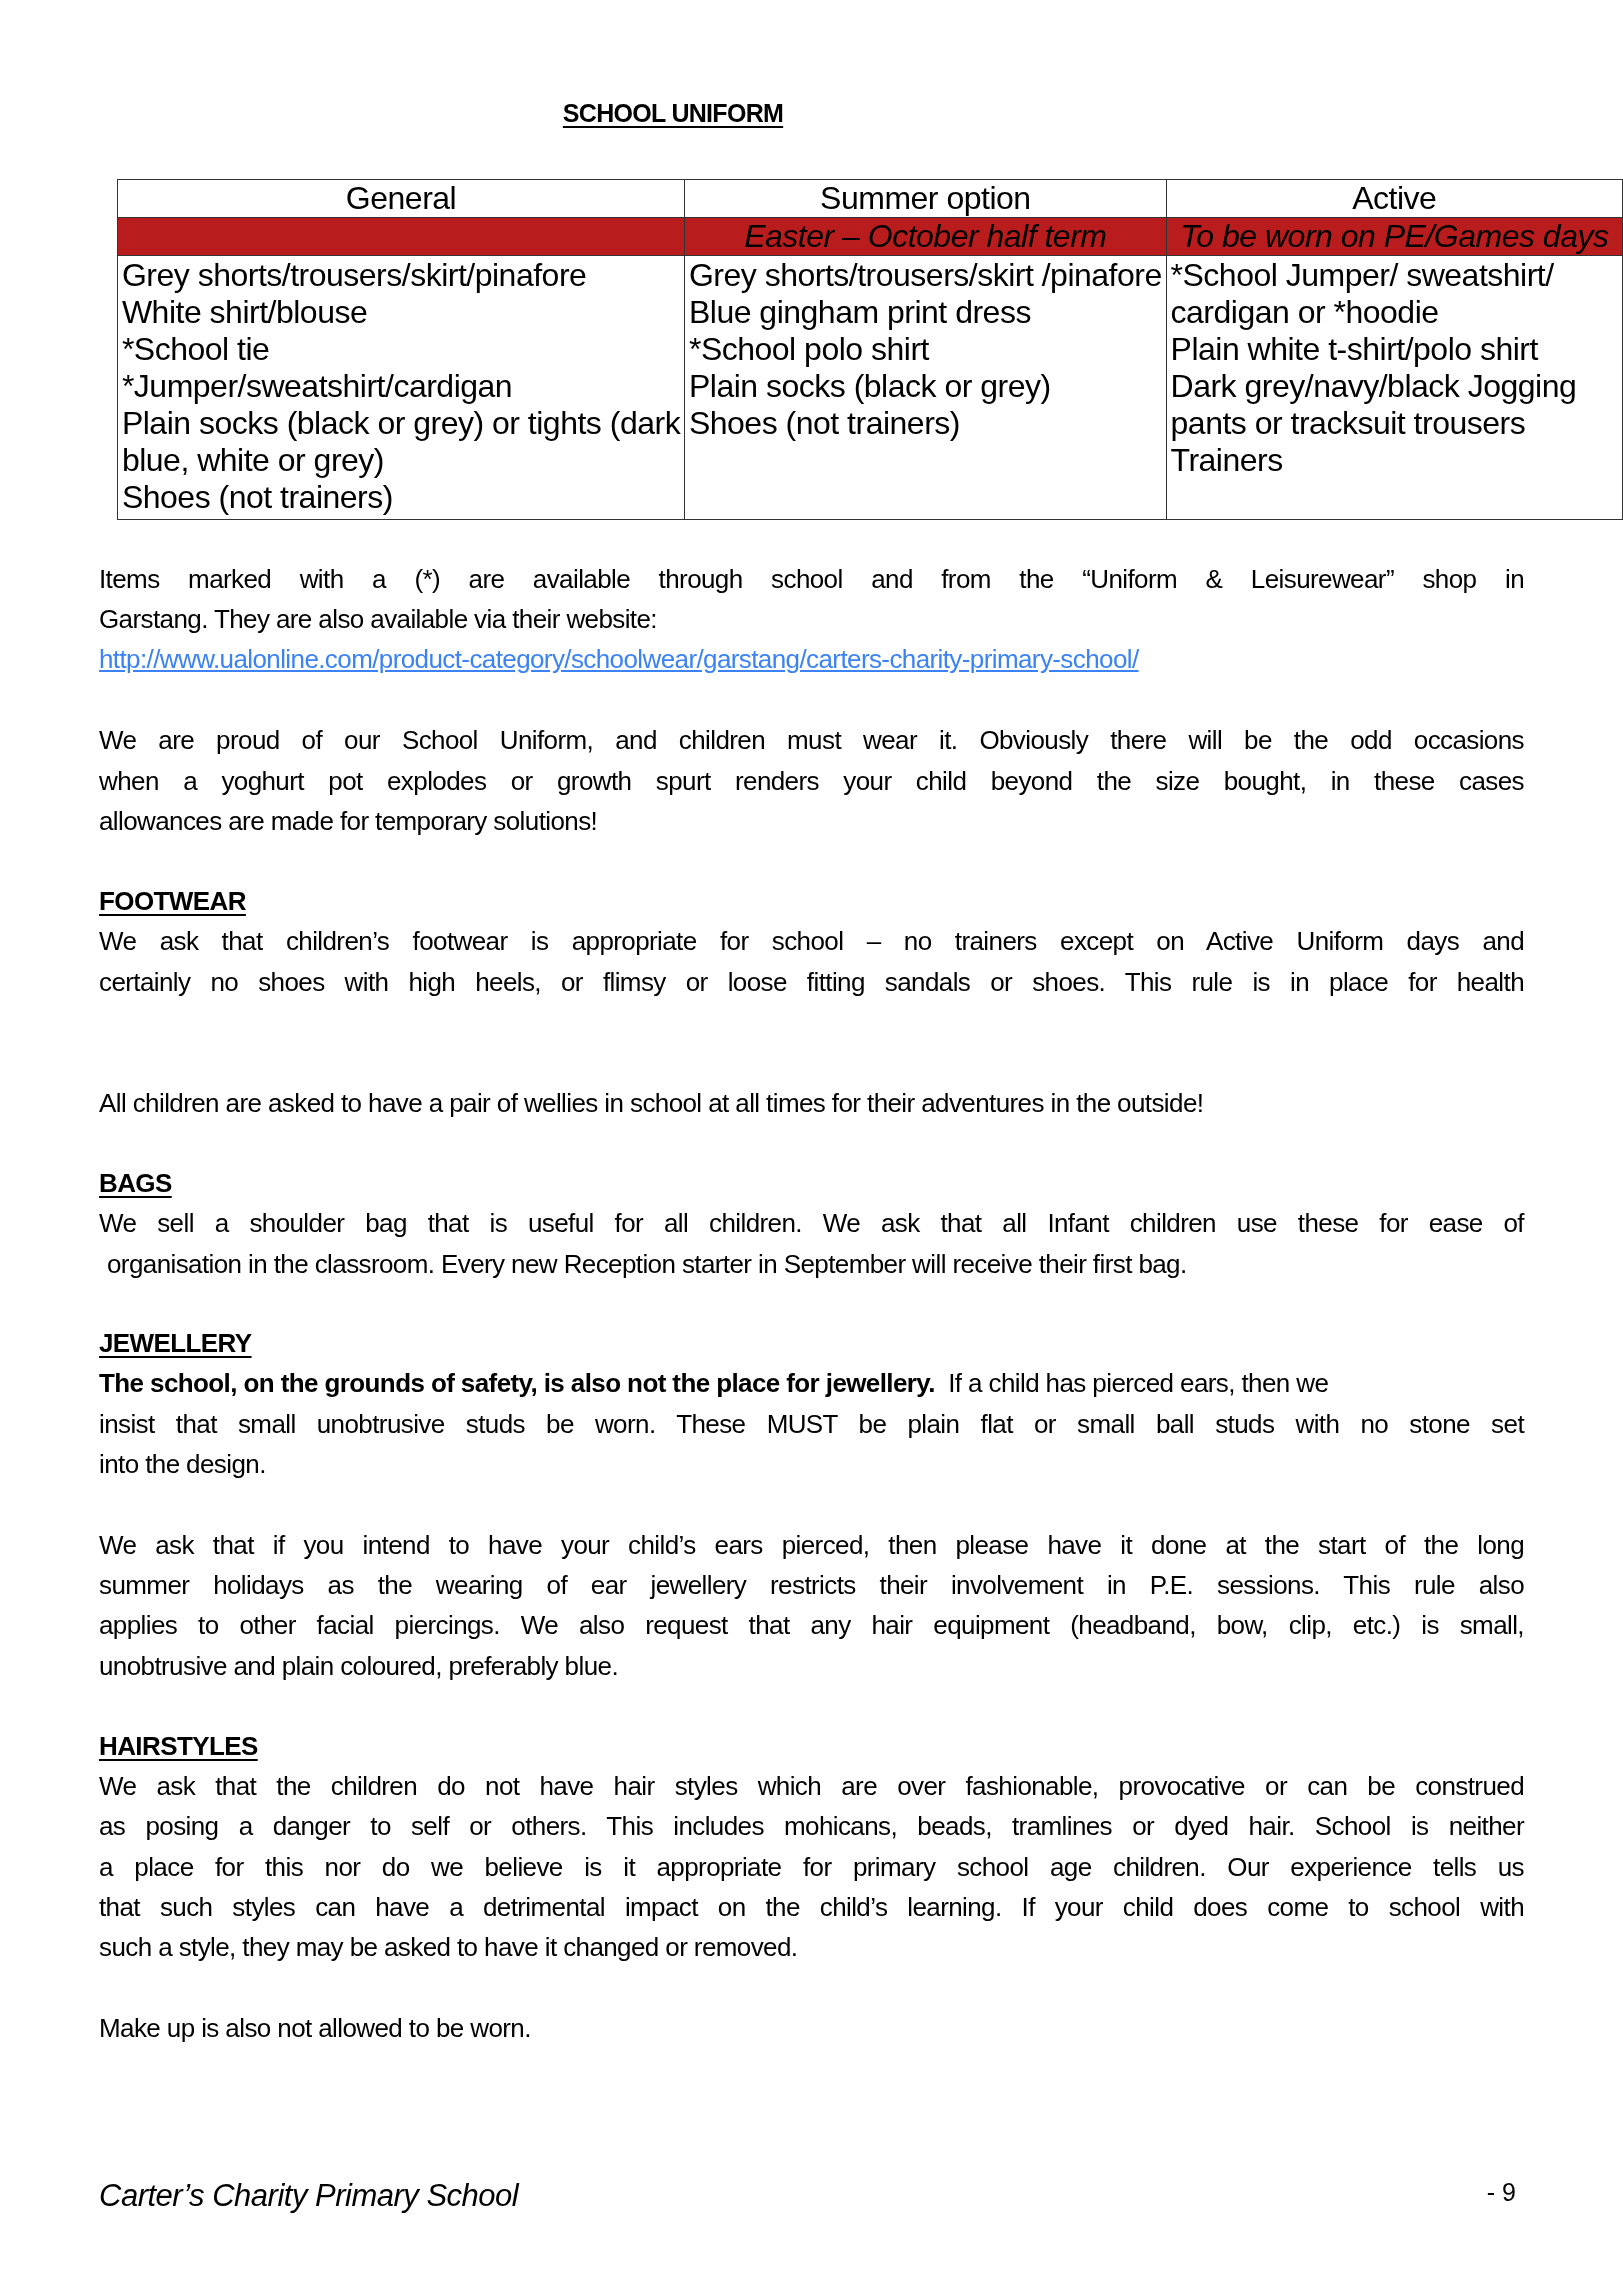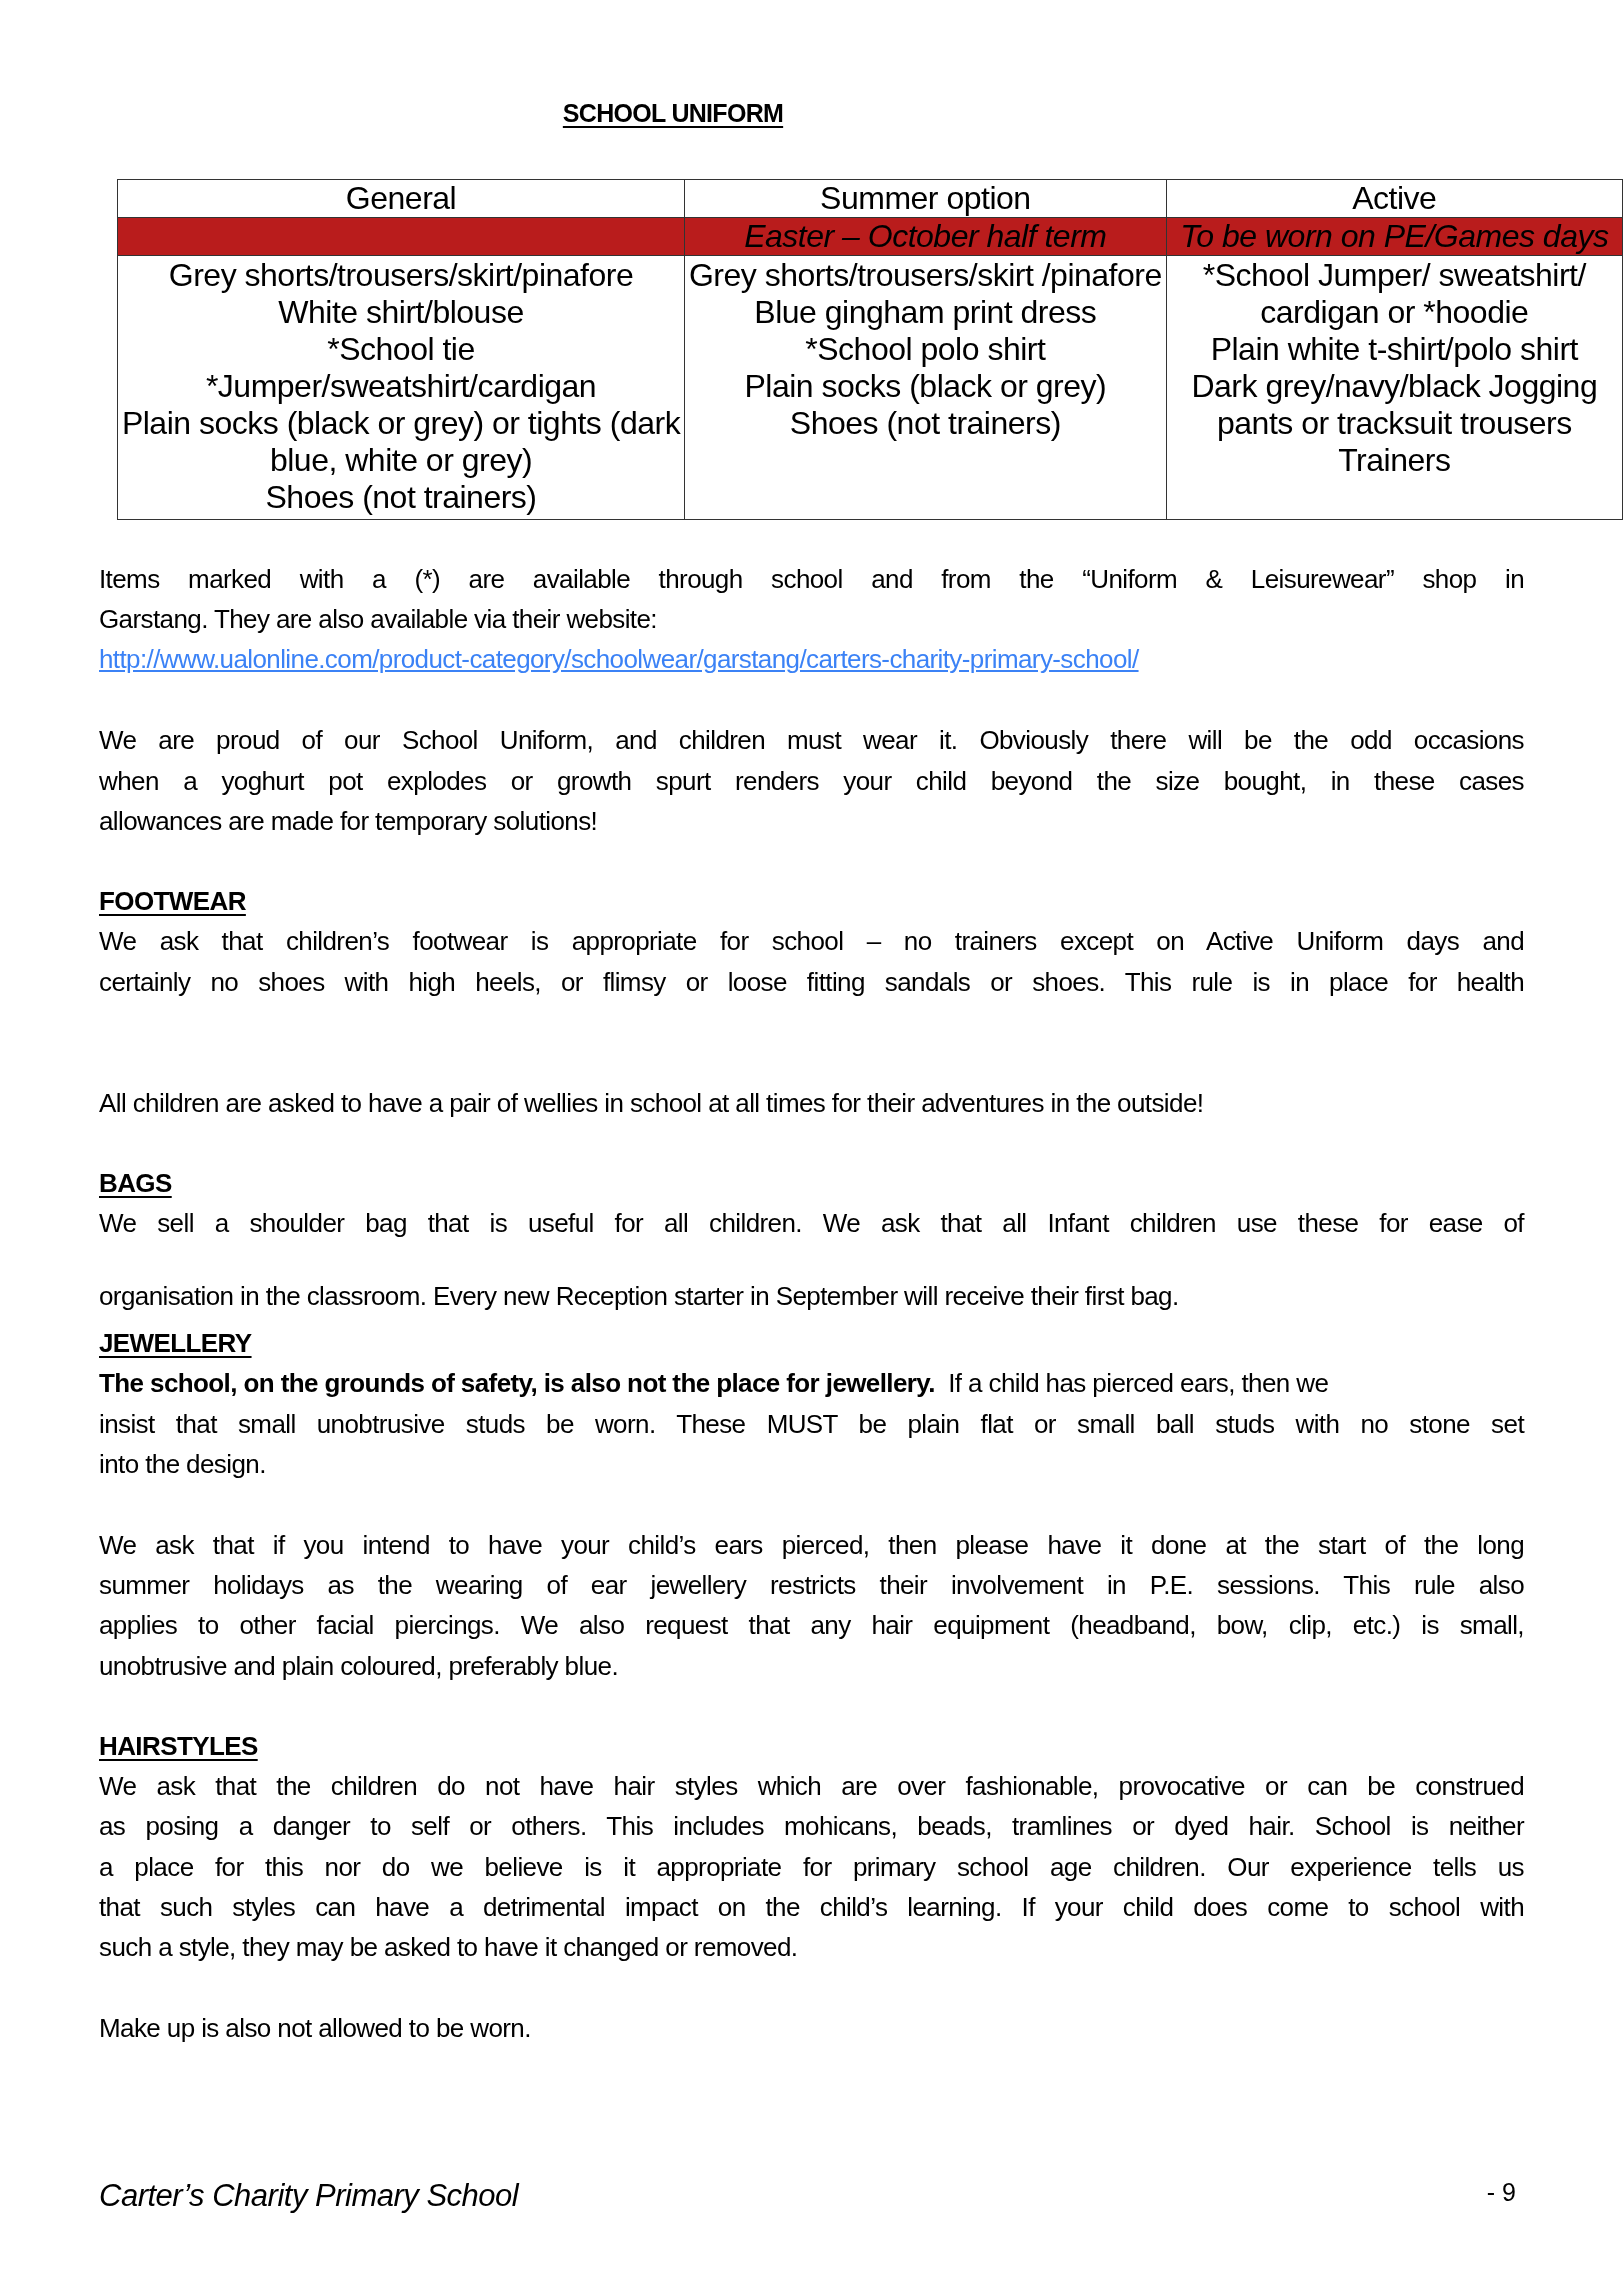--- a/index.html
+++ b/index.html
@@ -11,21 +11,21 @@
            letter-spacing:-0.7px; }
   table.uni { position:absolute; left:117px; top:179px; border-collapse:collapse;
               font-size:32px; letter-spacing:-0.5px; }
   table.uni td { border:1.3px solid #333; padding:0 3.9px; vertical-align:top; white-space:nowrap; }
   table.uni tr.hdr td { height:37px; text-align:center; vertical-align:middle; }
   table.uni tr.sub td { height:37px; background:#b91c1c; text-align:center; font-style:italic; vertical-align:middle; }
   table.uni td.c1 { width:496px; }
   table.uni td.c2 { width:283px; }
   table.uni td.c3 { width:596px; }
   .cell-line { height:37px; line-height:37px; display:block; }
-  table.uni tr.body td { padding-top:1.3px; padding-bottom:2.6px;text-align:center; }
+  table.uni tr.body td { padding-top:1.3px; padding-bottom:2.6px; }
   .ln { position:absolute; left:99px; width:1425px; font-size:26px; height:39px; line-height:39px;
         white-space:nowrap; letter-spacing:-0.6px; }
   .just { text-align:justify; text-align-last:justify; }
   .head { font-weight:bold; text-decoration:underline; text-underline-offset:3.9px; }
   .link { color:#3b82f6; text-decoration:underline; }
   .bold { font-weight:bold; }
   .footer-left { position:absolute; left:99px; top:2178px; font-size:31px; letter-spacing:-0.5px;font-style:italic; }
   .footer-right { position:absolute; left:1439px; width:77px; top:2178px; font-size:25px; text-align:right; }
 </style>
 </head>
@@ -84,21 +84,21 @@
   <div class="ln just" style="top: 762px; width: 1425px;">when a yoghurt pot explodes or growth spurt renders your child beyond the size bought, in these cases</div>
   <div class="ln" style="top: 802px; width: 1425px;">allowances are made for temporary solutions!</div>
 
   <div class="ln" style="top: 882px; width: 1425px;"><span class="head">FOOTWEAR</span></div>
   <div class="ln just" style="top: 922px; width: 1425px;">We ask that children’s footwear is appropriate for school – no trainers except on Active Uniform days and</div>
   <div class="ln just" style="top: 963px; width: 1425px;">certainly no shoes with high heels, or flimsy or loose fitting sandals or shoes. This rule is in place for health</div>
   <div class="ln" style="top: 1084px; width: 1425px;">All children are asked to have a pair of wellies in school at all times for their adventures in the outside!</div>
 
   <div class="ln" style="top: 1164px; width: 1425px;"><span class="head">BAGS</span></div>
   <div class="ln just" style="top: 1204px; width: 1425px;">We sell a shoulder bag that is useful for all children. We ask that all Infant children use these for ease of</div>
-  <div class="ln" style="top: 1277px; width: 1425px;">organisation in the classroom. Every new Reception starter in September will receive their first bag.</div>
+  <div class="ln" style="top: 1245px; width: 1425px; margin-left: 8px;">organisation in the classroom. Every new Reception starter in September will receive their first bag.</div>
 
   <div class="ln" style="top: 1324px; width: 1425px;"><span class="head">JEWELLERY</span></div>
   <div class="ln" style="top: 1364px; white-space: pre; width: 1425px;"><span class="bold">The school, on the grounds of safety, is also not the place for jewellery.</span><span>  If a child has pierced ears, then we</span></div>
   <div class="ln just" style="top: 1405px; width: 1425px;">insist that small unobtrusive studs be worn. These MUST be plain flat or small ball studs with no stone set</div>
   <div class="ln" style="top: 1445px; width: 1425px;">into the design.</div>
 
   <div class="ln just" style="top: 1526px; width: 1425px;">We ask that if you intend to have your child’s ears pierced, then please have it done at the start of the long</div>
   <div class="ln just" style="top: 1566px; width: 1425px;">summer holidays as the wearing of ear jewellery restricts their involvement in P.E. sessions. This rule also</div>
   <div class="ln just" style="top: 1606px; width: 1425px;">applies to other facial piercings. We also request that any hair equipment (headband, bow, clip, etc.) is small,</div>
   <div class="ln" style="top: 1647px; width: 1425px;">unobtrusive and plain coloured, preferably blue.</div>

